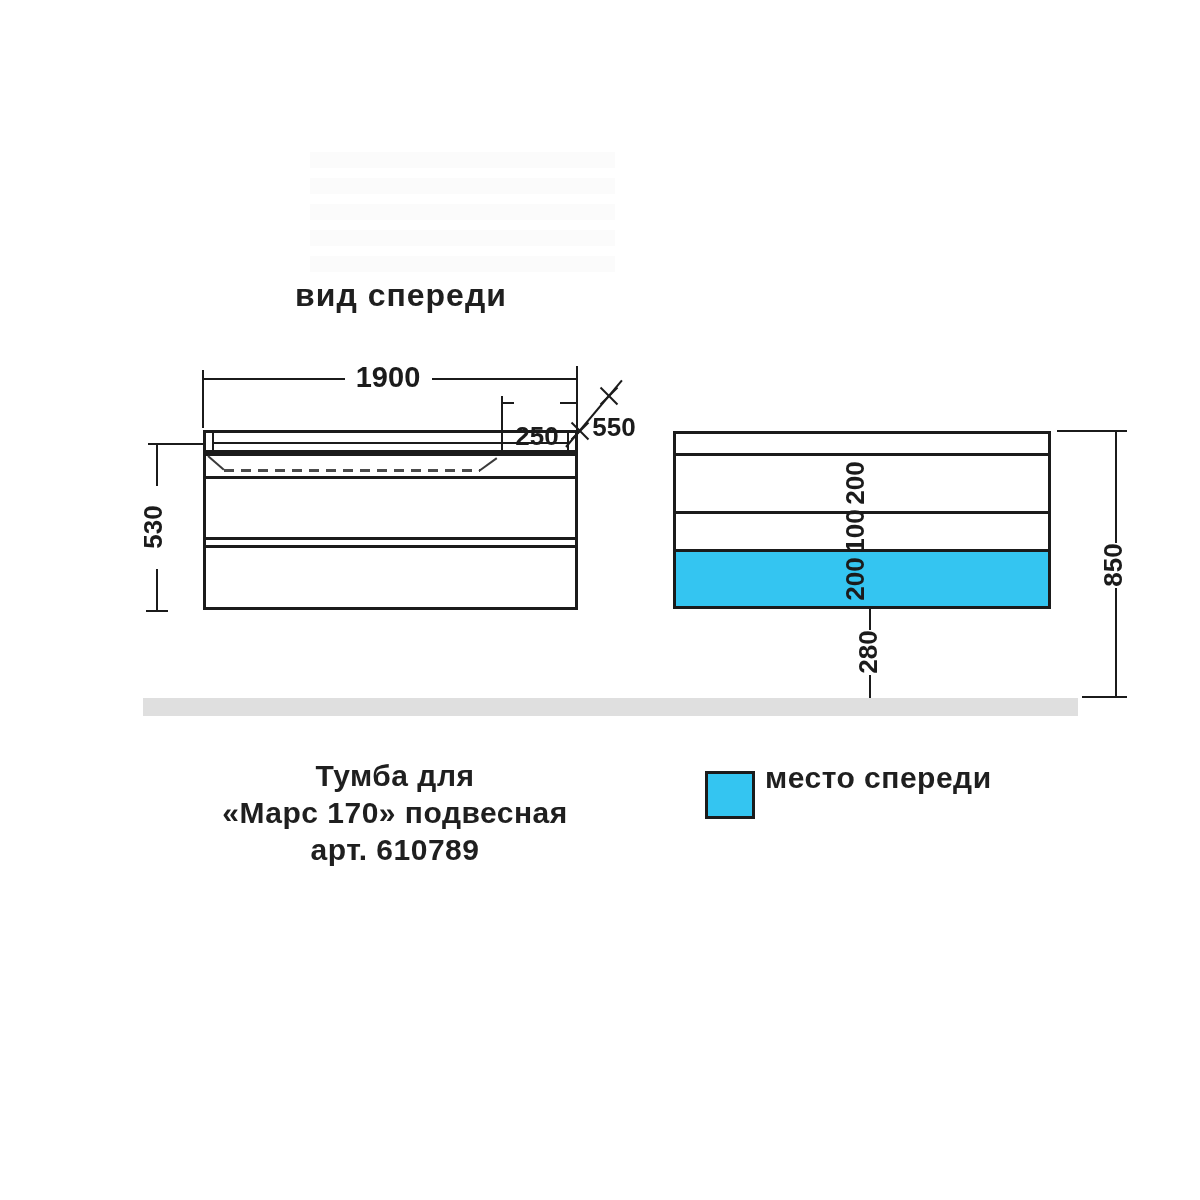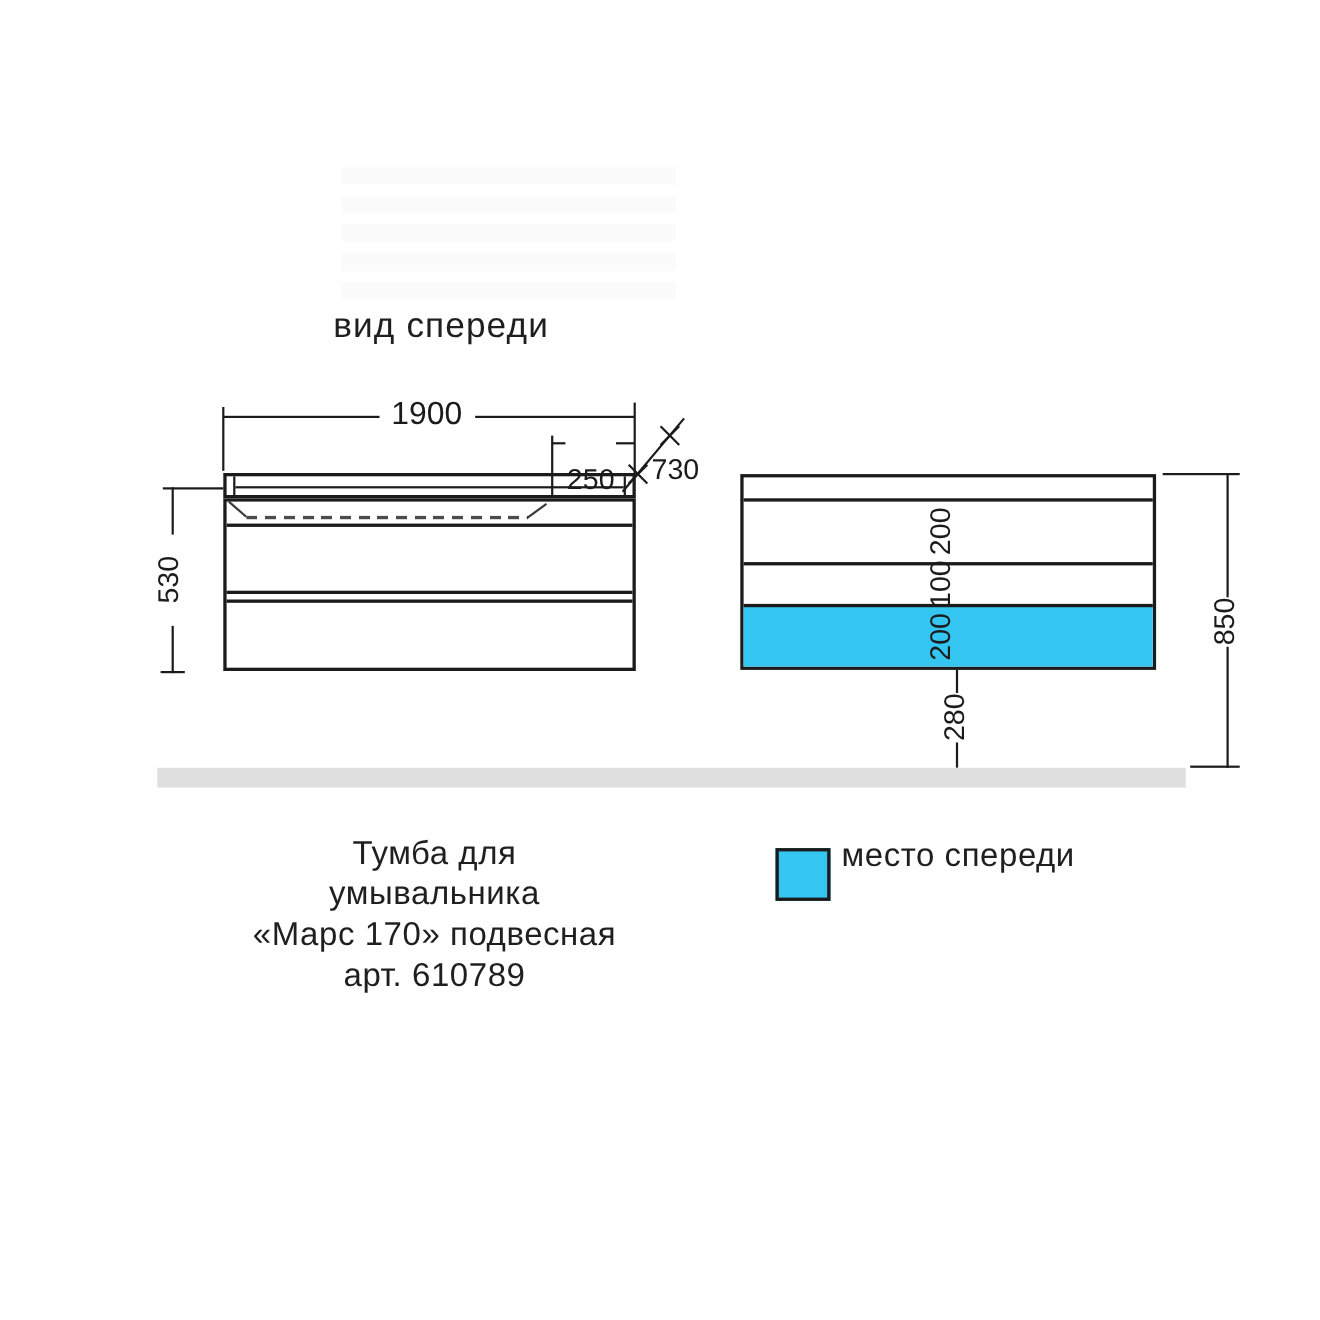--- a/index.html
+++ b/index.html
@@ -1,18 +1,18 @@
 <!DOCTYPE html>
 <html><head>
 <meta charset="utf-8">
 <style>
   html,body{margin:0;padding:0;background:#ffffff;}
   .stage{
     position:relative;width:1200px;height:1200px;background:#ffffff;overflow:hidden;
-    font-family:"Liberation Sans", sans-serif;color:#1b1b1b;
+    font-family:"Liberation Sans", sans-serif;color:#1b1b1b;font-weight:bold;
   }
   
   .h{position:absolute;background:#1b1b1b;height:2px;}
   .v{position:absolute;background:#1b1b1b;width:2px;}
   .h3{position:absolute;background:#1b1b1b;height:3px;left:0;right:0;}
   
   .vtitle{position:absolute;width:300px;text-align:center;font-size:32px;letter-spacing:1px;color:#1f1f1f;}
   .hlab{position:absolute;transform:translate(-50%,-50%);font-size:26px;white-space:nowrap;color:#1b1b1b;}
   .hlab.big{font-size:29px;}
   .vlab{position:absolute;transform:translate(-50%,-50%) rotate(-90deg);font-size:26px;white-space:nowrap;color:#1b1b1b;}
@@ -70,21 +70,21 @@
 
   <div class="diag" style="left:566px;top:446px;width:87px;transform:rotate(-50deg);"></div>
   <div class="xmark" style="left:609px;top:396px;">
       <span class="xa"></span>
       <span class="xb"></span>
     </div>
   <div class="xmark" style="left:580px;top:431px;">
       <span class="xa"></span>
       <span class="xb"></span>
     </div>
-  <div class="hlab" style="left:614px;top:427px;">730</div>
+  <div class="hlab" style="left:614px;top:427px;">550</div>
 
   <div class="h" style="left:148px;top:443px;width:55px;"></div>
   <div class="h" style="left:146px;top:610px;width:22px;"></div>
   <div class="v" style="left:156px;top:443px;height:43px;"></div>
   <div class="v" style="left:156px;top:569px;height:43px;"></div>
   <div class="vlab" style="left:153px;top:527px;">530</div>
 
   <div class="box" style="left:673px;top:431px;width:378px;height:178px;">
     <div class="cyan" style="position:absolute;left:0;right:0;top:117px;bottom:0;"></div>
     <div class="h3" style="top:19px;"></div>
@@ -102,21 +102,20 @@
   <div class="h" style="left:1057px;top:430px;width:70px;"></div>
   <div class="h" style="left:1082px;top:696px;width:45px;"></div>
   <div class="v" style="left:1115px;top:431px;height:112px;"></div>
   <div class="v" style="left:1115px;top:588px;height:110px;"></div>
   <div class="vlab" style="left:1113px;top:565px;">850</div>
 
   <div class="floor" style="left:143px;top:698px;width:935px;height:18px;"></div>
 
   <div class="caption" style="left:205px;top:757px;width:380px;">
     <div>Тумба для</div>
-    <div>умывальника</div>
     <div>«Марс 170» подвесная</div>
     <div>арт. 610789</div>
   </div>
 
   <div class="swatch" style="left:705px;top:771px;width:50px;height:48px;"></div>
   <div class="legendtxt" style="left:765px;top:760px;width:320px;">
     <div>место спереди</div>
   </div>
 
 </div>

